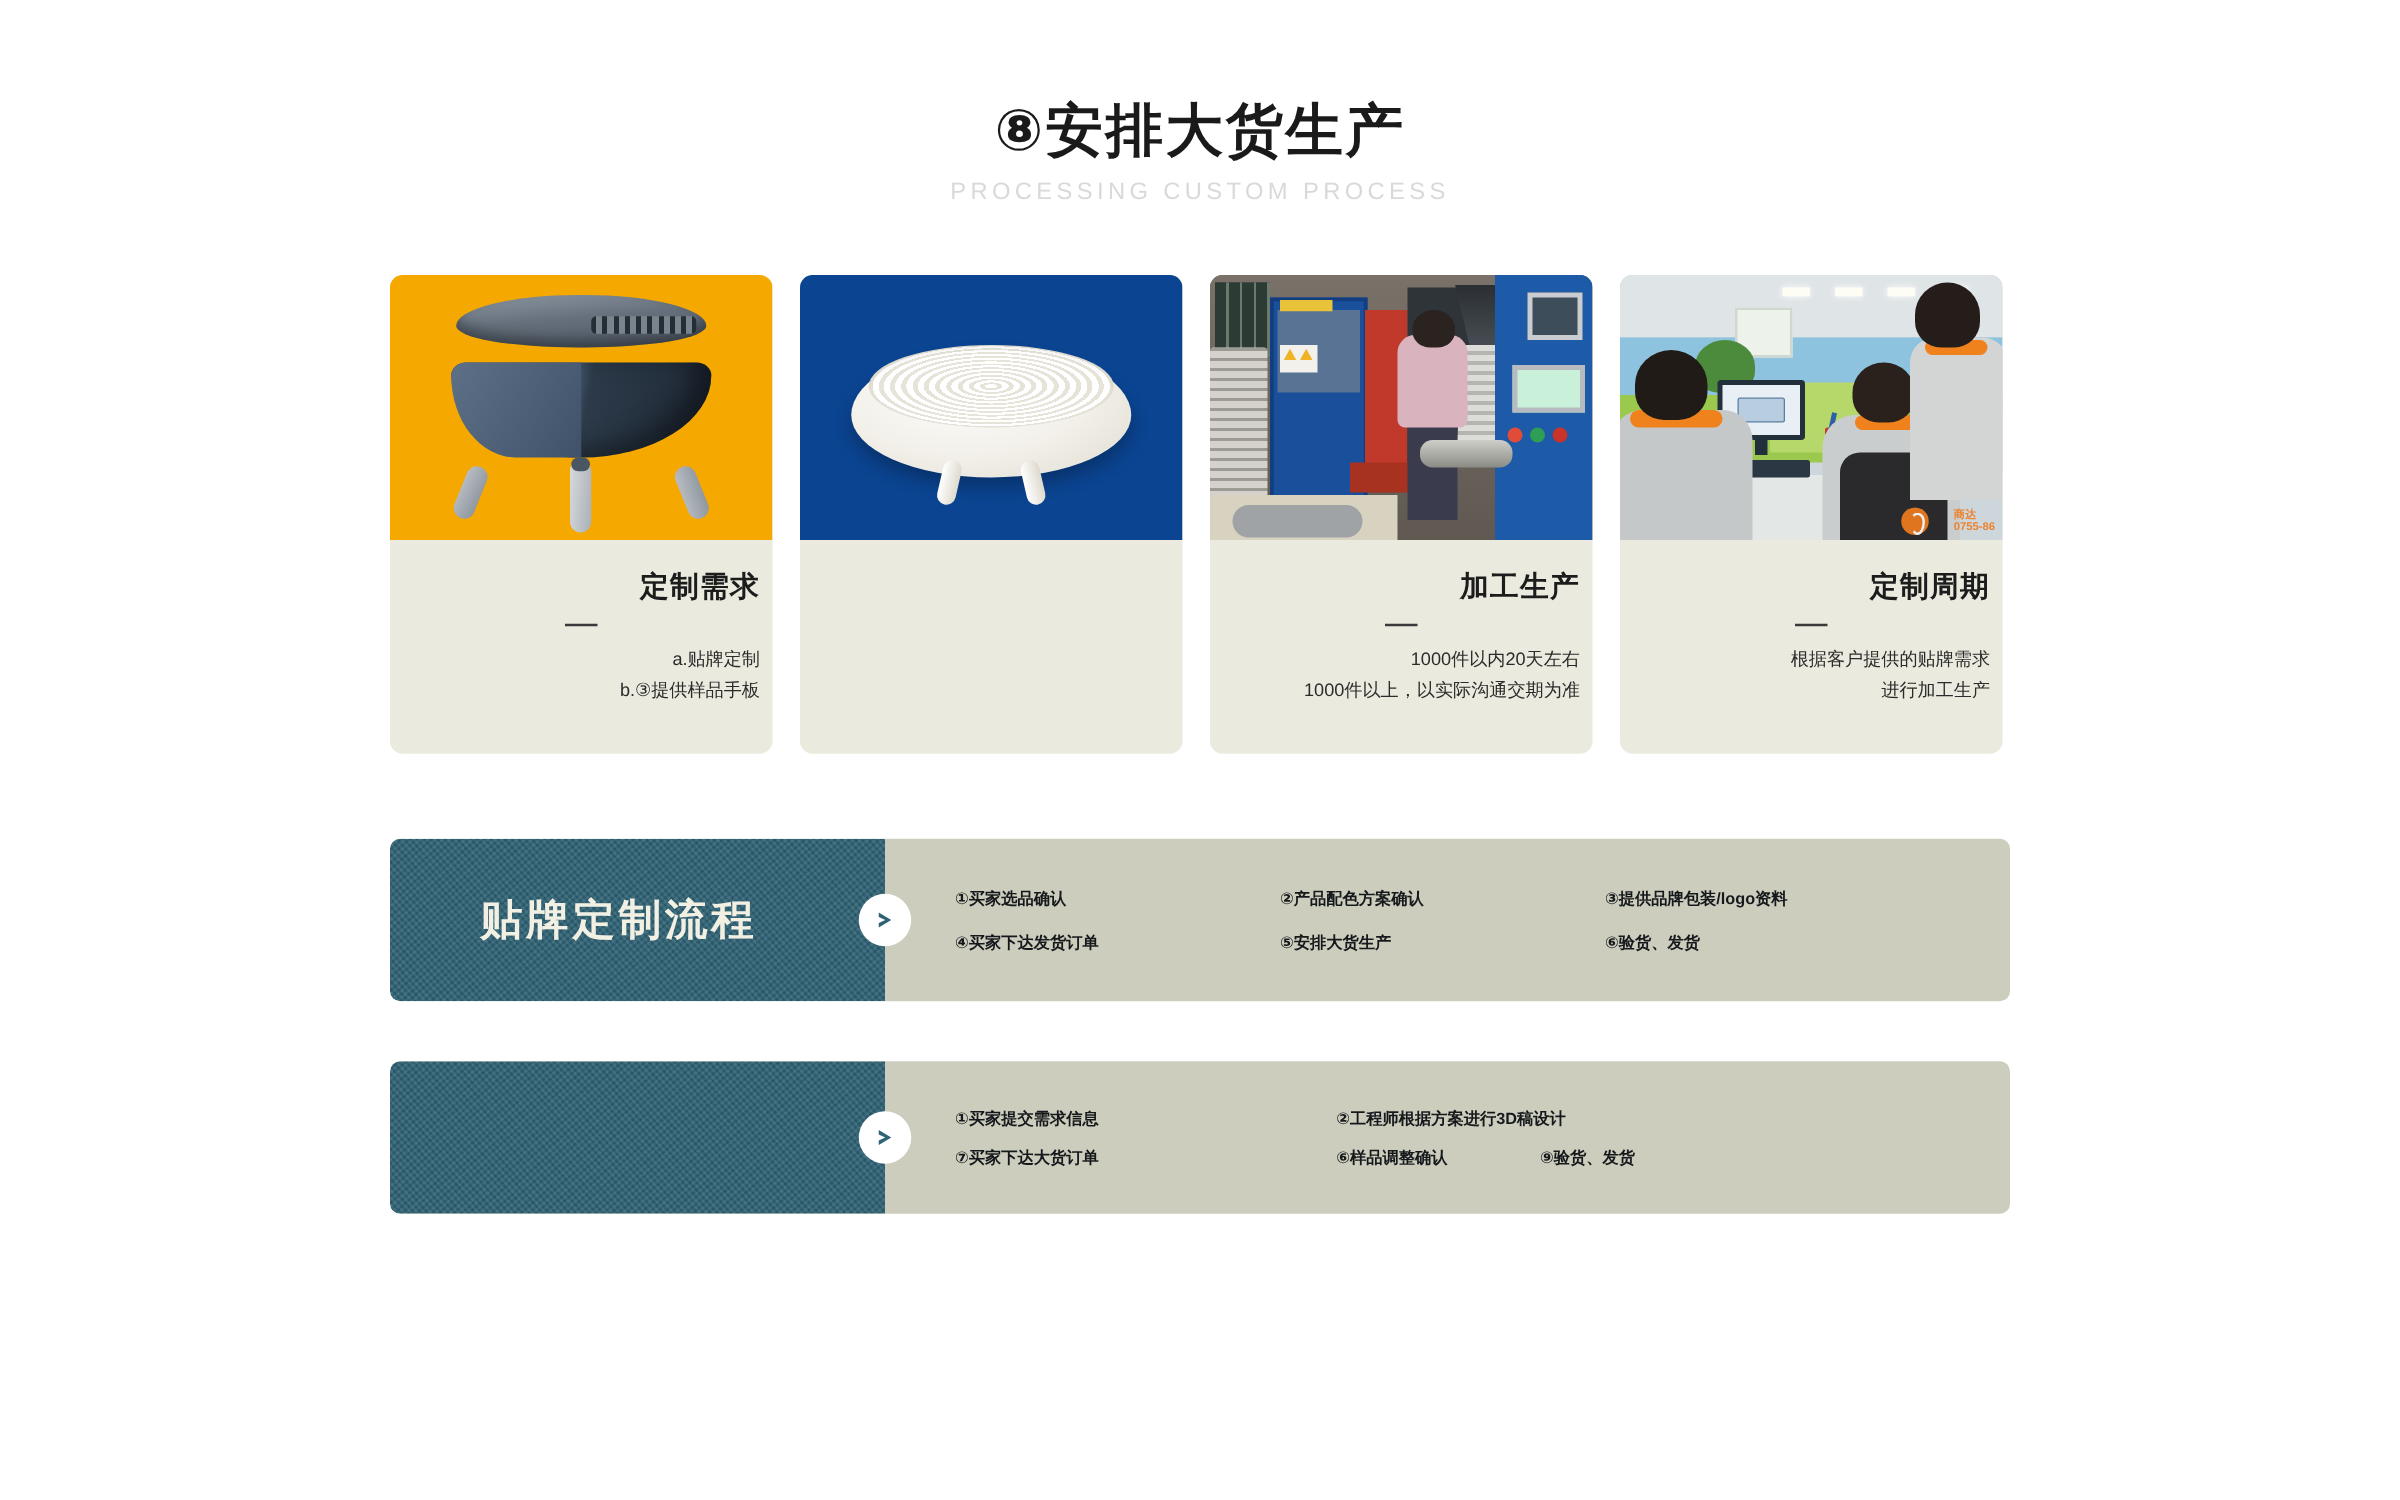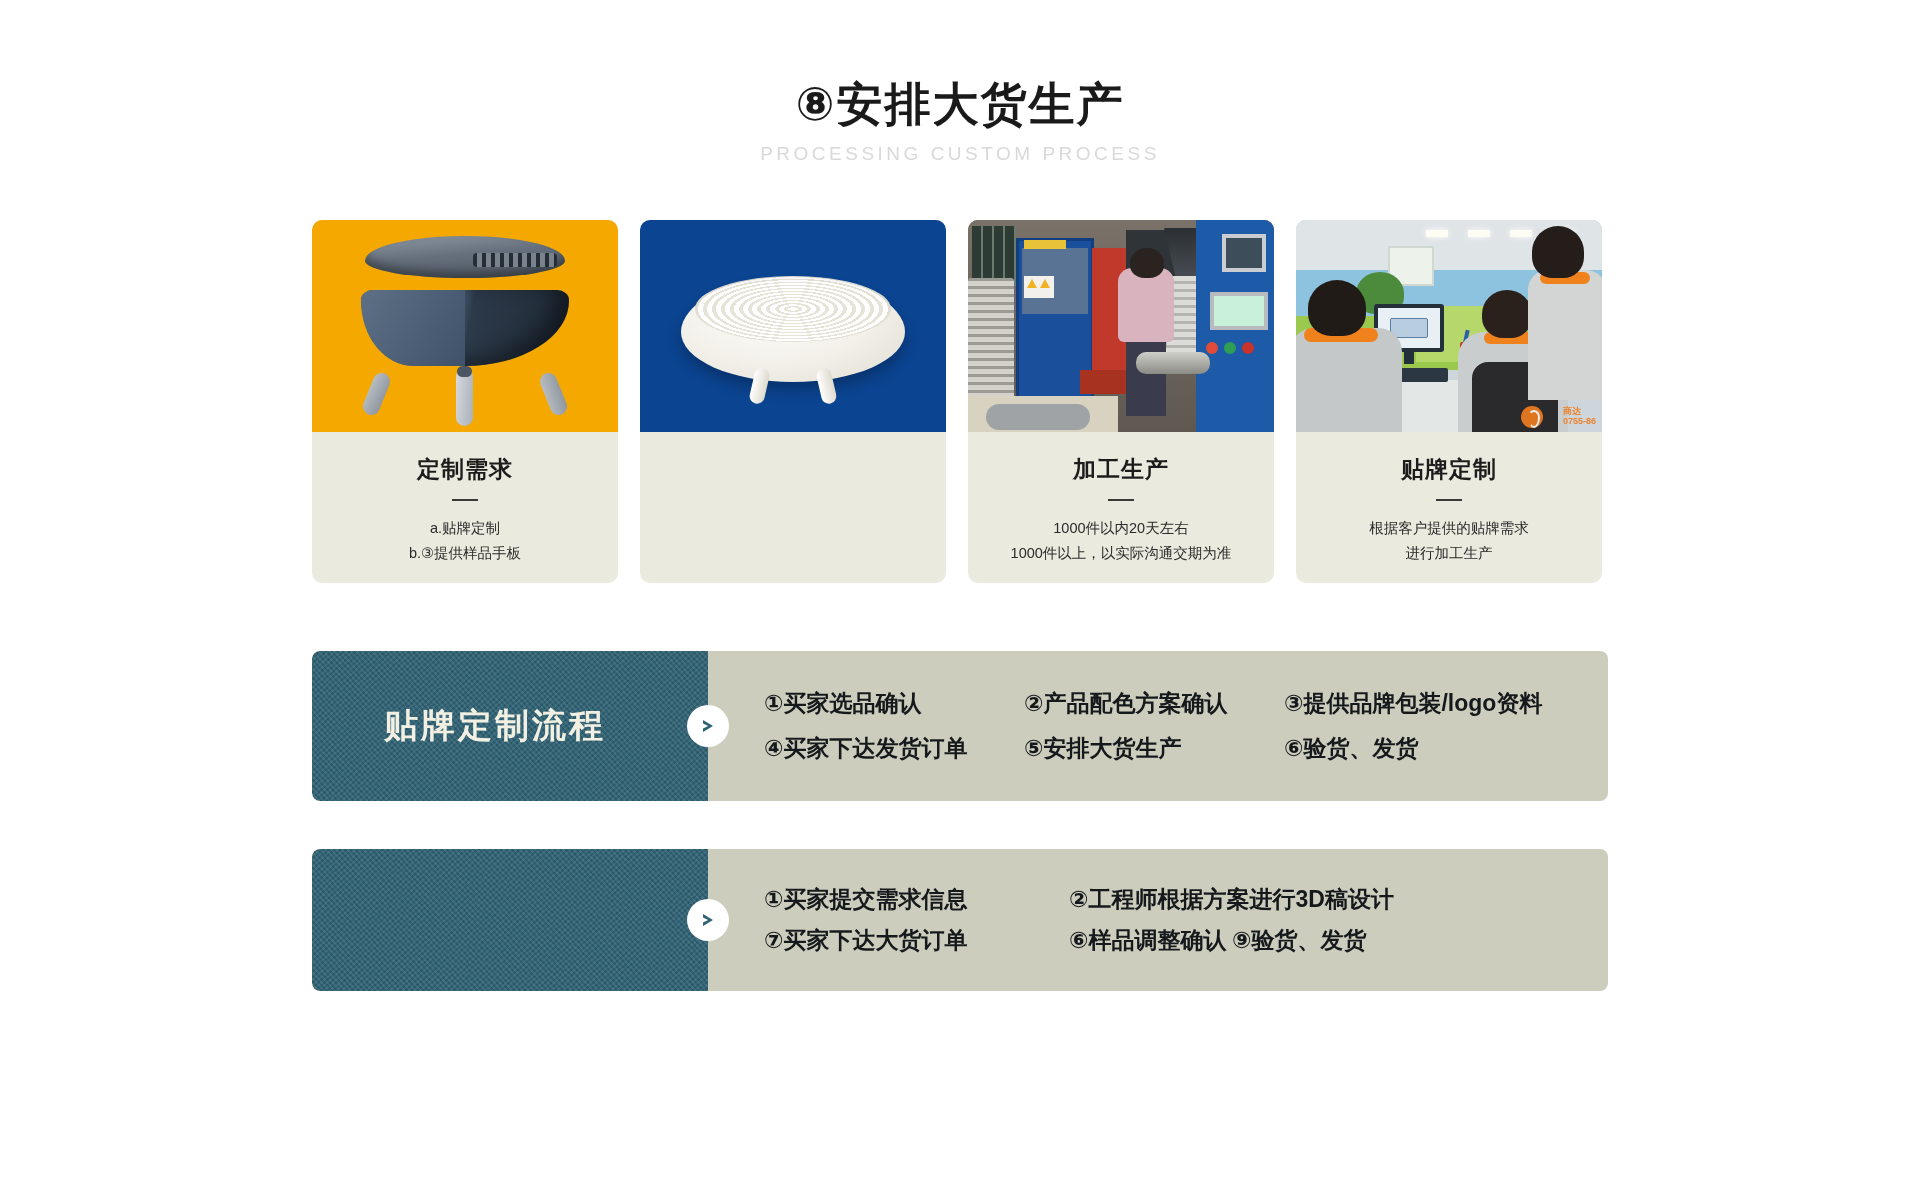--- a/index.html
+++ b/index.html
@@ -42,22 +42,22 @@
     background: #eaeade;
     display: flex;
     flex-direction: column;
   }
   .card-img {
     height: 212px;
     position: relative;
     overflow: hidden;
   }
   .card-body {
-    padding: 22px 10px 16px;
-    text-align: center;
+    padding: 22px 10px 36px;
+    text-align: right;
     flex: 1;
   }
   .card-title {
     font-size: 23px;
     font-weight: bold;
     color: #1c1c1c;
     letter-spacing: 1px;
   }
   .card-divider {
     width: 26px;
@@ -265,21 +265,21 @@
   .flow-arrow svg { display:block; }
   .flow-steps {
     flex: 1;
     padding: 30px 34px 30px 56px;
     display: flex;
     flex-direction: column;
     justify-content: center;
   }
   .flow-row {
     display: flex;
-    font-size: 23px;
+    font-size: 13px;
     font-weight: bold;
     color: #16191c;
     line-height: 1;
     padding: 9px 0;
     white-space: nowrap;
   }
   .flow.first .flow-row { padding: 11px 0; }
   .step { display: inline-block; }
   .flow.first .flow-row .step:nth-child(1) { width: 260px; }
   .flow.first .flow-row .step:nth-child(2) { width: 260px; }
@@ -394,21 +394,21 @@
         <div class="o-p3-head"></div>
         <div class="o-watermark">
           <div class="o-wm-circle"></div>
           <div class="o-wm-text">
             <div>商达</div>
             <div>0755-86</div>
           </div>
         </div>
       </div>
       <div class="card-body">
-        <div class="card-title">贴牌定制</div>
+        <div class="card-title">定制周期</div>
         <div class="card-divider"></div>
         <div class="card-line">根据客户提供的贴牌需求</div>
         <div class="card-line">进行加工生产</div>
       </div>
     </div>
 
   </div>
 
   <div class="flow first">
     <div class="flow-label">

